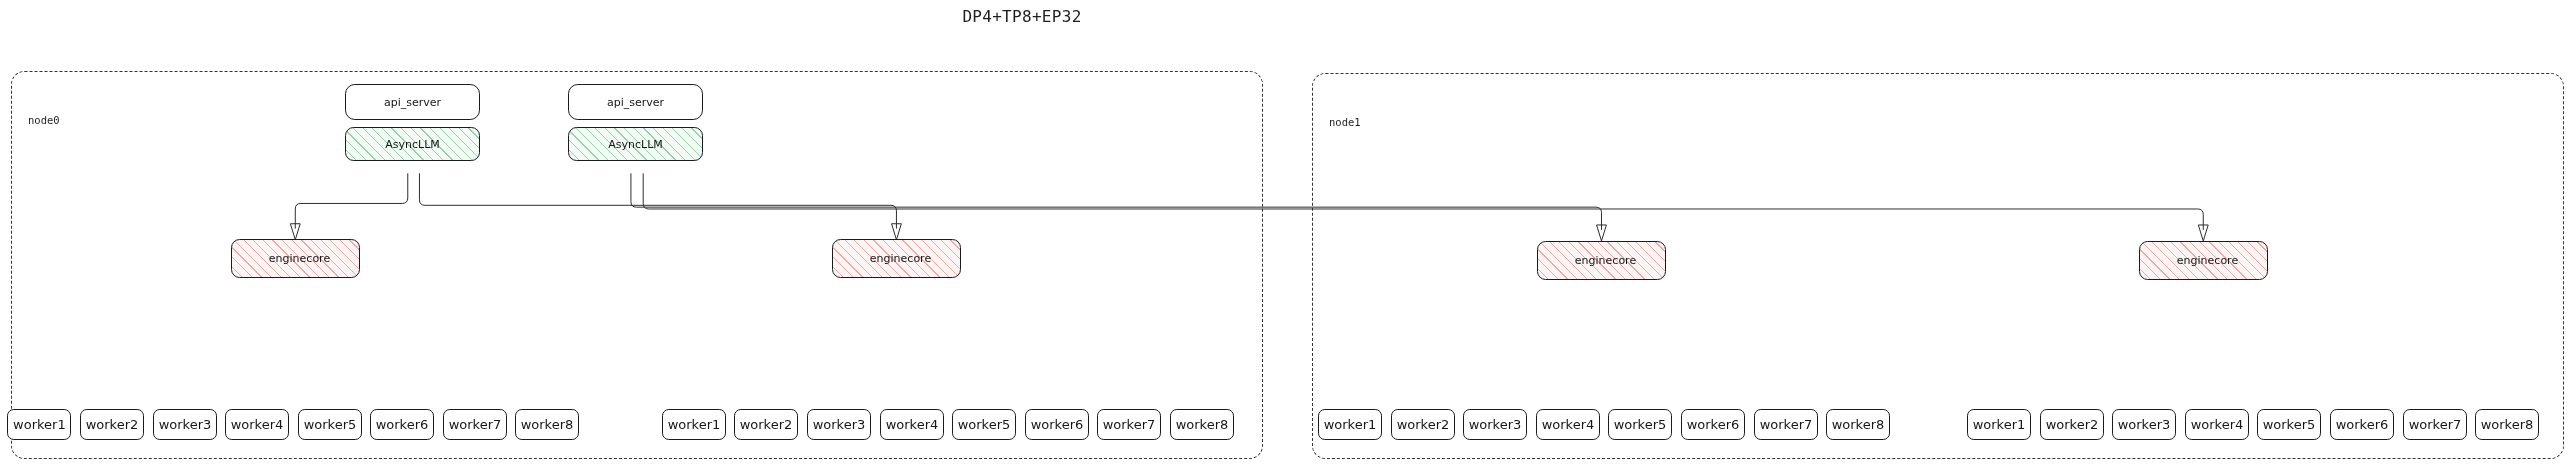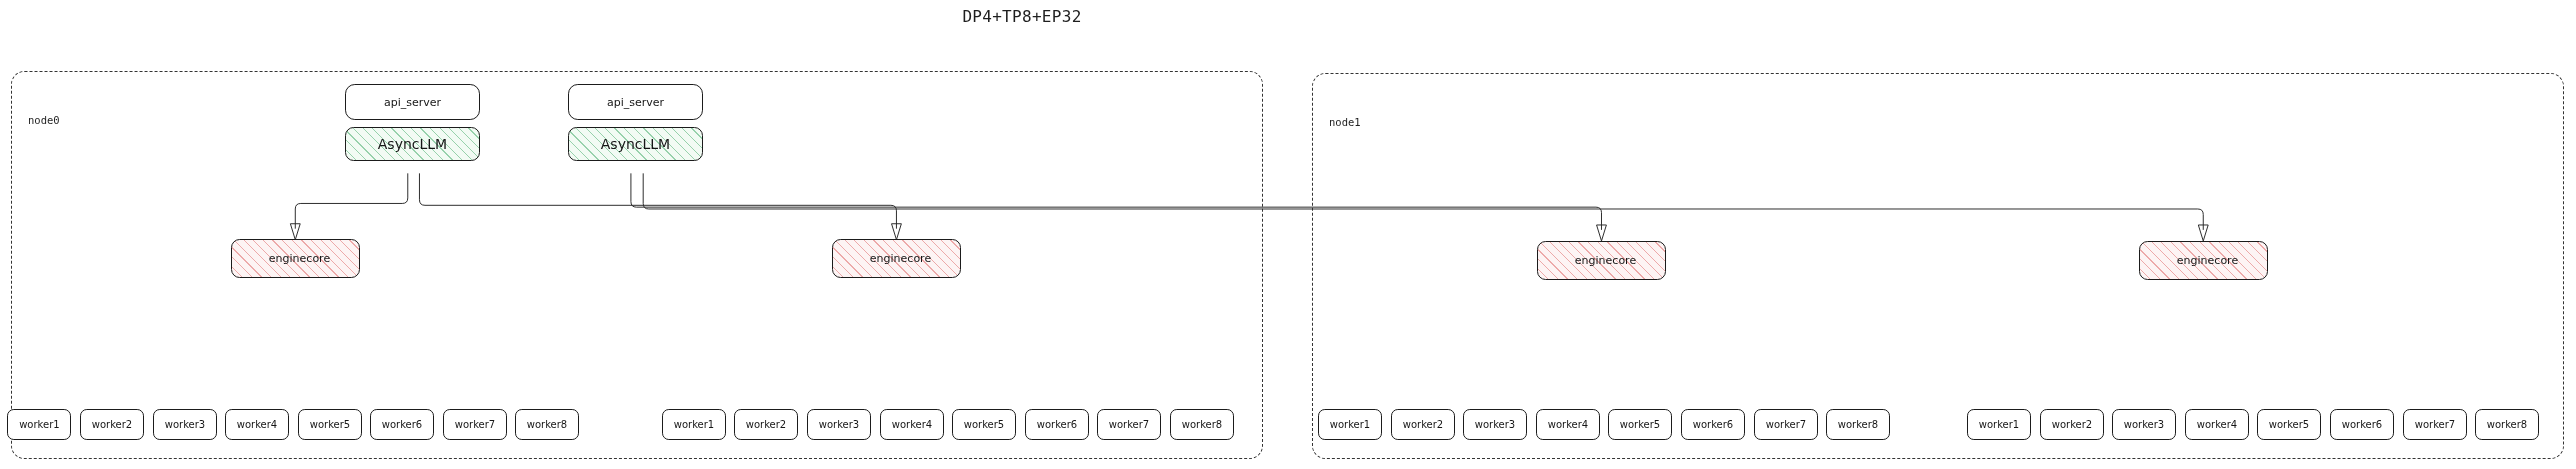--- a/index.html
+++ b/index.html
@@ -70,21 +70,21 @@
   }
 
   .gbox.api-server {
     border-radius: 9.8px;
     font-size: 11px;
   }
 
   
   .gbox.asyncllm {
     border-radius: 8.6px;
-    font-size: 14px;
+    font-size: 11px;
     background-color: #f2fbf4;
     background-image: repeating-linear-gradient(
       45deg,
       rgba(76, 175, 112, 0.55) 0px,
       rgba(76, 175, 112, 0.55) 0.9px,
       rgba(0, 0, 0, 0) 0.9px,
       rgba(0, 0, 0, 0) 6.8px
     );
   }
 
@@ -98,21 +98,21 @@
       rgba(226, 120, 120, 0.60) 0px,
       rgba(226, 120, 120, 0.60) 0.9px,
       rgba(0, 0, 0, 0) 0.9px,
       rgba(0, 0, 0, 0) 6.8px
     );
     padding-left: 8px;
   }
 
   .gbox.worker {
     border-radius: 6.8px;
-    font-size: 10px;
+    font-size: 13px;
     border-width: 1.2px;
   }
 
   .gbox .boxlabel {
     pointer-events: none;
   }
 
   
   #edge-layer {
     position: absolute;

